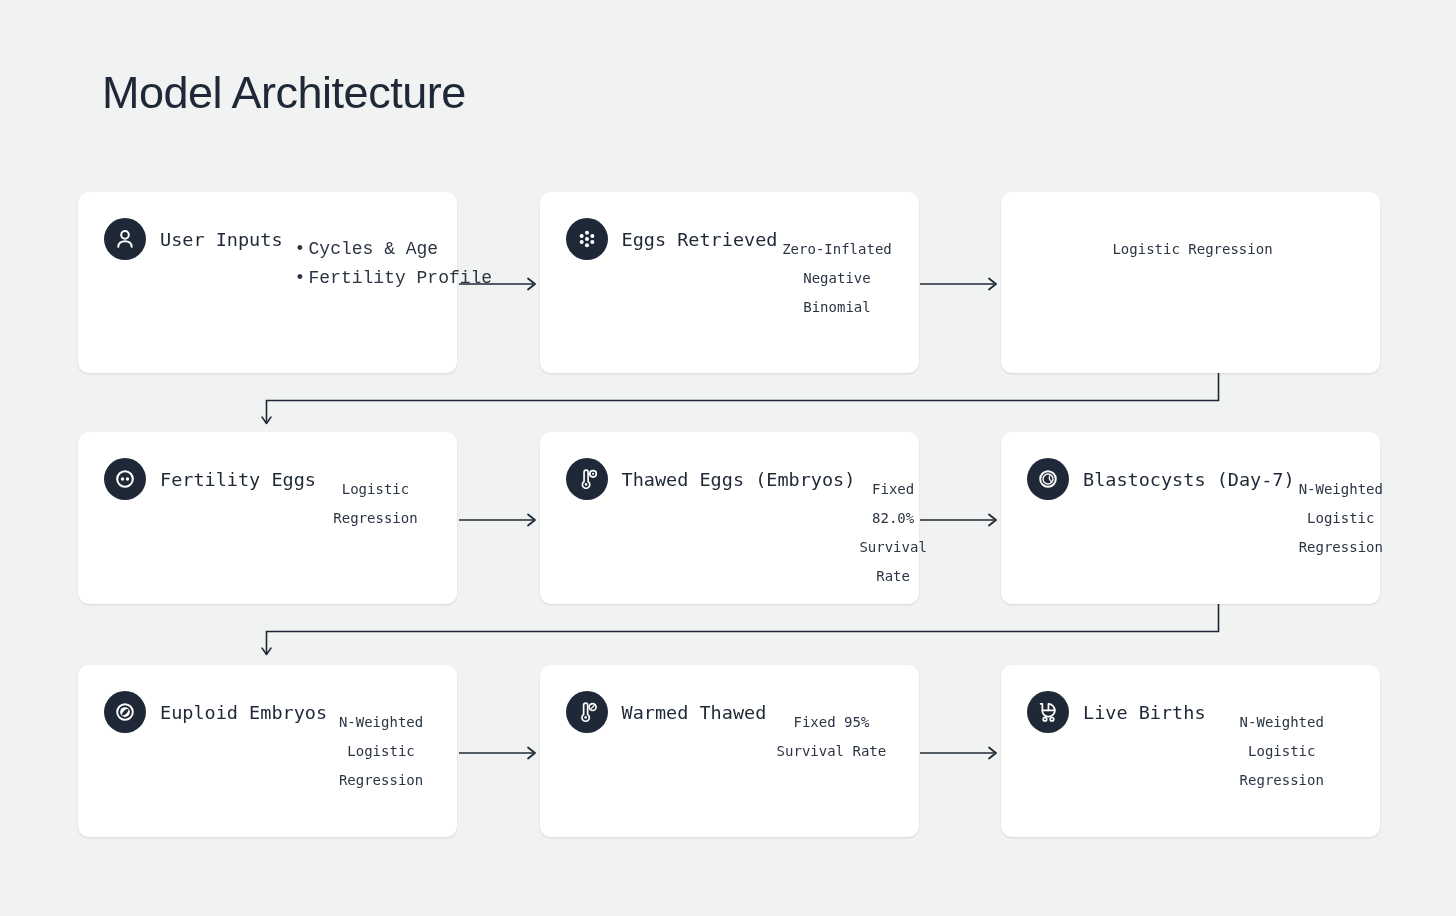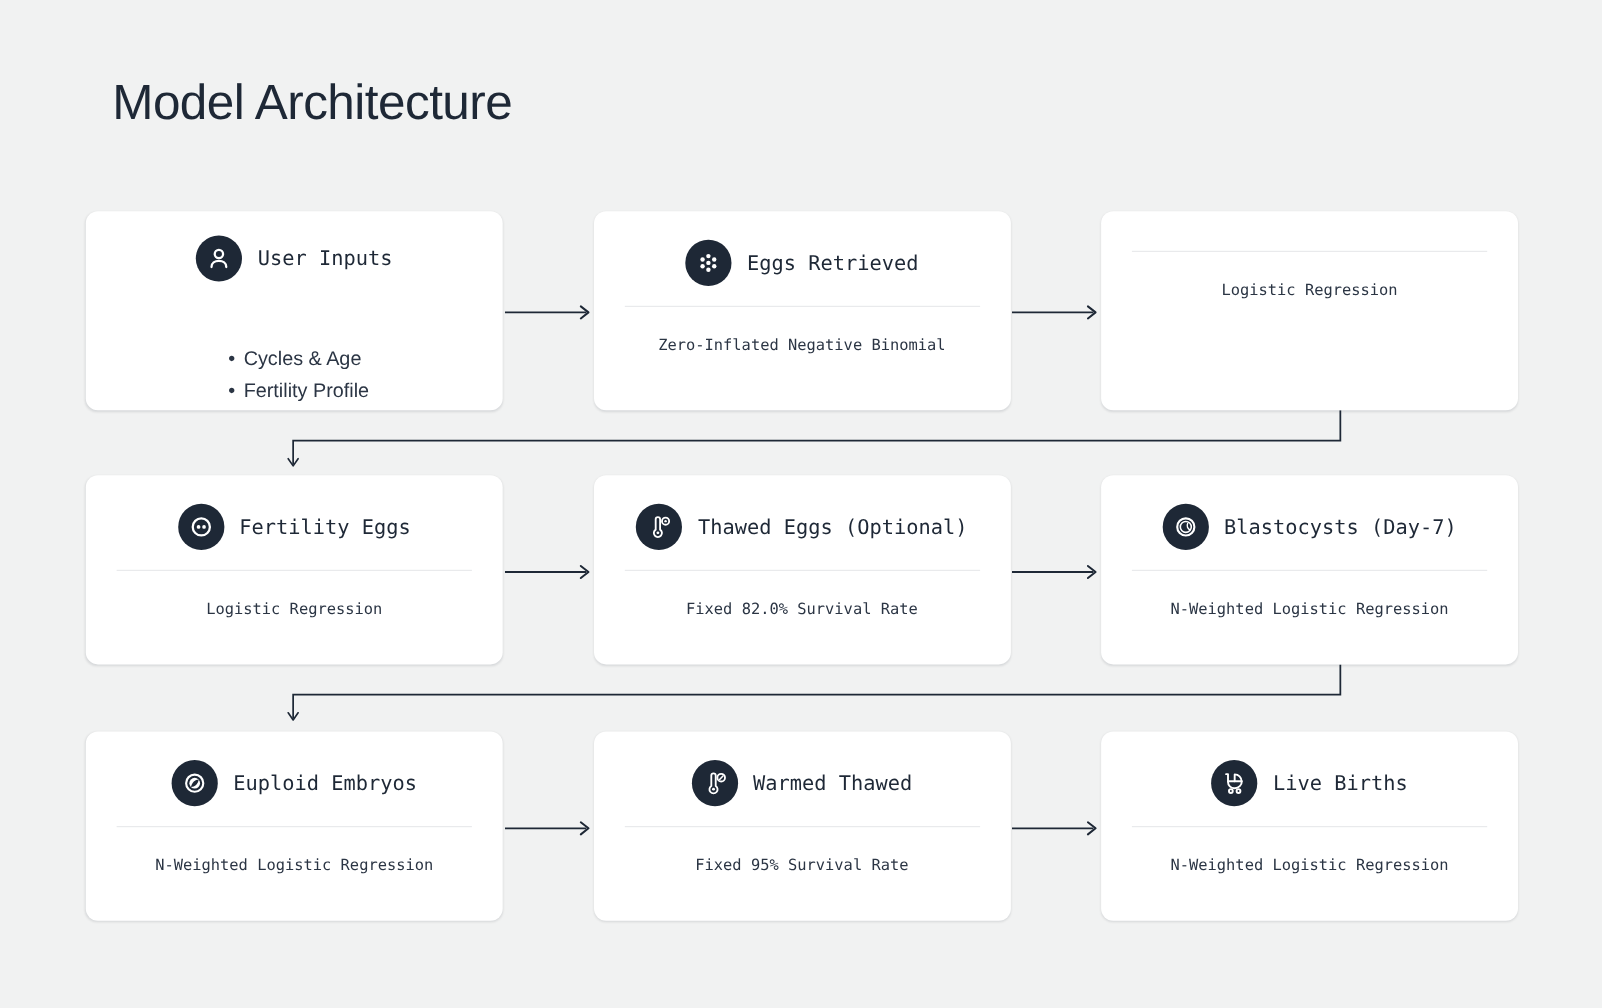--- a/index.html
+++ b/index.html
@@ -55,21 +55,21 @@
   .row-3 { margin-top: 61px; height: 172px; }
 
   .card {
     width: 379px;
     box-sizing: border-box;
     background: #ffffff;
     border-radius: 11px;
     box-shadow: 0 1px 2px rgba(16, 24, 40, 0.07), 0 1px 3px rgba(16, 24, 40, 0.05);
     padding: 22px 26px 20px 26px;
     display: flex;
-    flex-direction: column;
+    flex-direction: row;
   }
 
   .card-head {
     display: flex;
     align-items: center;
     justify-content: center;
     gap: 14px;
     height: 50px;
   }
 
@@ -111,28 +111,27 @@
   .body-text {
     font-family: "DejaVu Sans Mono", "Liberation Mono", monospace;
     font-size: 14px;
     line-height: 29px;
     color: #2b3544;
     text-align: center;
     max-width: 300px;
   }
 
   .bullet-list {
-    font-family: Liberation Sans, sans-serif;
+    font-family: Liberation Mono, monospace;
     font-size: 18px;
     line-height: 29px;
     color: #2b3544;
     text-align: left;
     align-self: flex-start;
     padding-left: 8px;
-    margin-top: 21px;
   }
   .bullet-list .bullet-item {
     white-space: nowrap;
   }
   .bullet-list .dot {
     display: inline-block;
     width: 14px;
   }
 
   
@@ -269,21 +268,21 @@
       <div class="card">
         <div class="card-head">
           <span class="icon-badge">
             <svg width="26" height="26" viewBox="0 0 24 24" fill="none" stroke="#ffffff" stroke-width="1.55" stroke-linecap="round" stroke-linejoin="round">
               <path d="M9.3 14.3V5.6a1.85 1.85 0 0 1 3.7 0v8.7a3.4 3.4 0 1 1-3.7 0Z"></path>
               <circle cx="11.15" cy="17" r="1.2" fill="#ffffff" stroke="none"></circle>
               <circle cx="17.6" cy="7.2" r="3.0"></circle>
               <circle cx="17.6" cy="7.2" r="1.0" fill="#ffffff" stroke="none"></circle>
             </svg>
           </span>
-          <span class="card-title">Thawed Eggs (Optional)</span>
+          <span class="card-title">Thawed Eggs (Embryos)</span>
         </div>
         <div class="divider"></div>
         <div class="card-body">
           <div class="body-text">Fixed 82.0% Survival Rate</div>
         </div>
       </div>
 
       <span class="h-arrow a2">
         <svg width="82" height="14" viewBox="0 0 82 14">
           <line x1="0" y1="7" x2="74" y2="7" stroke="#1e2836" stroke-width="1.6"></line>

